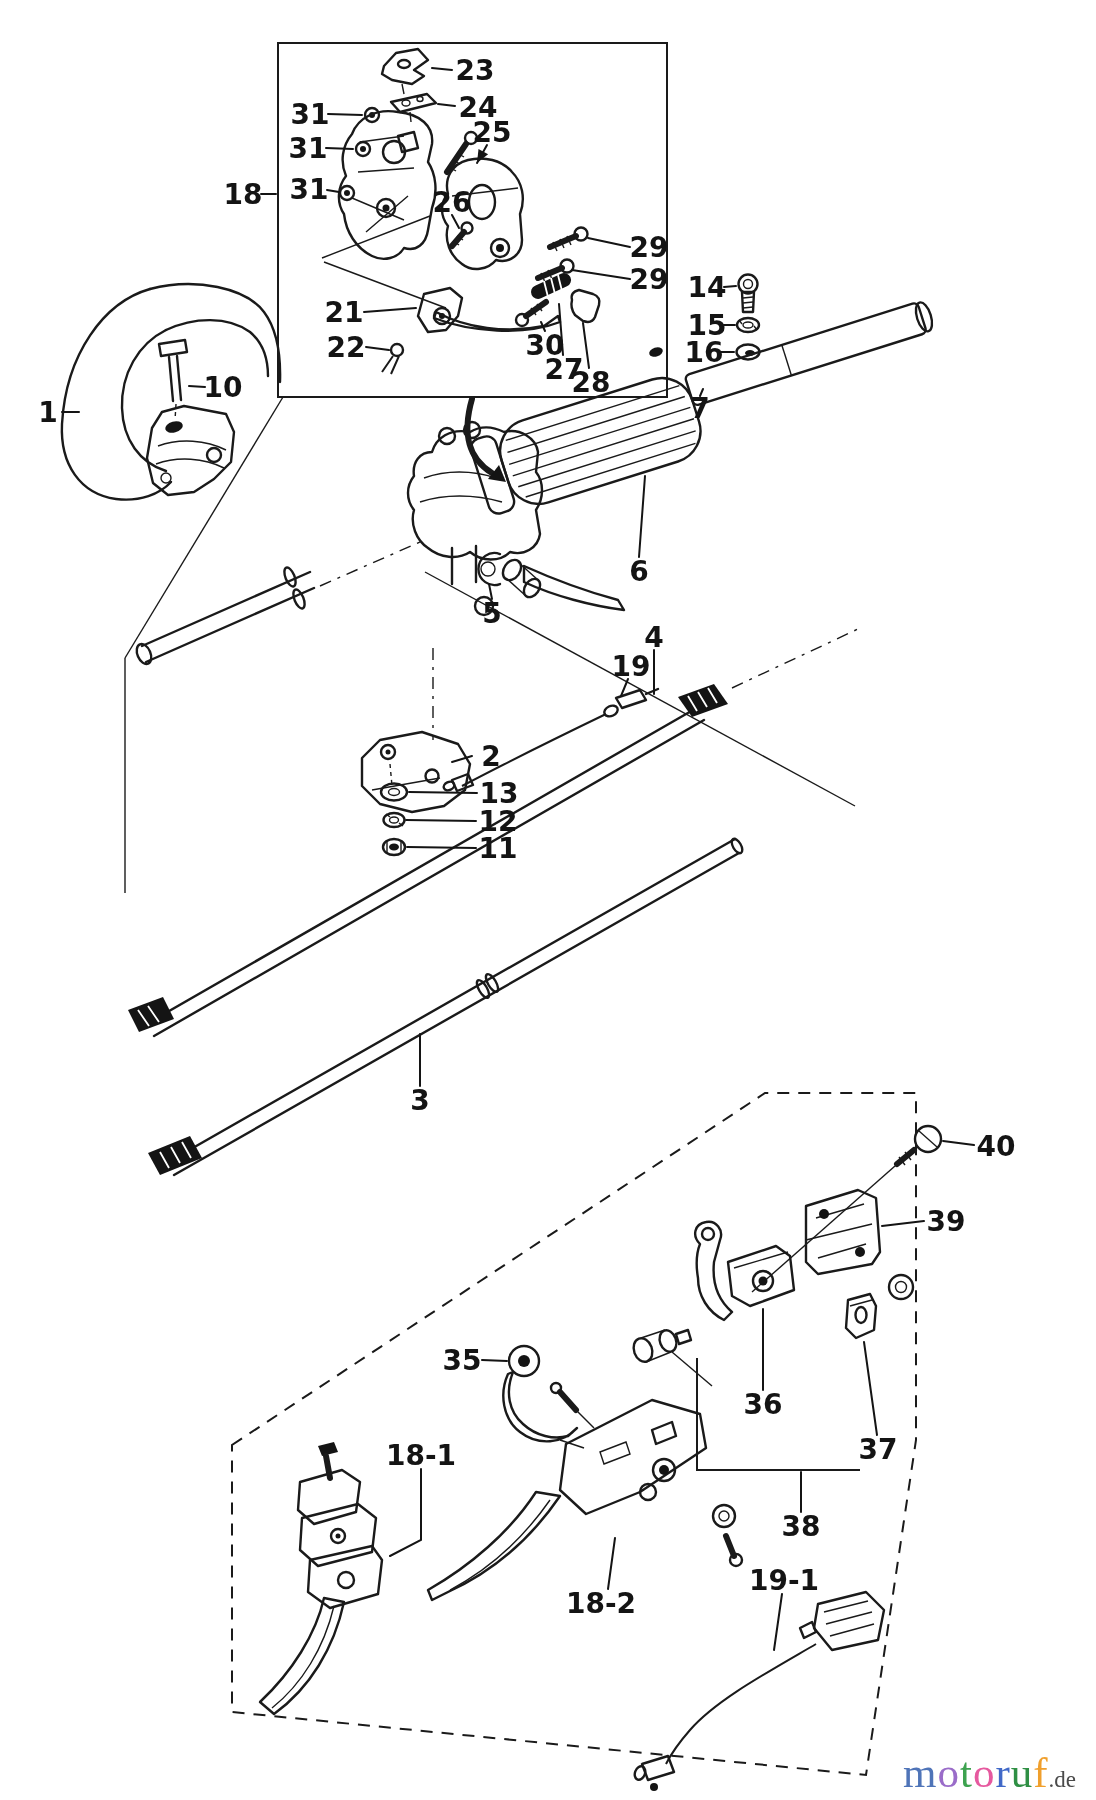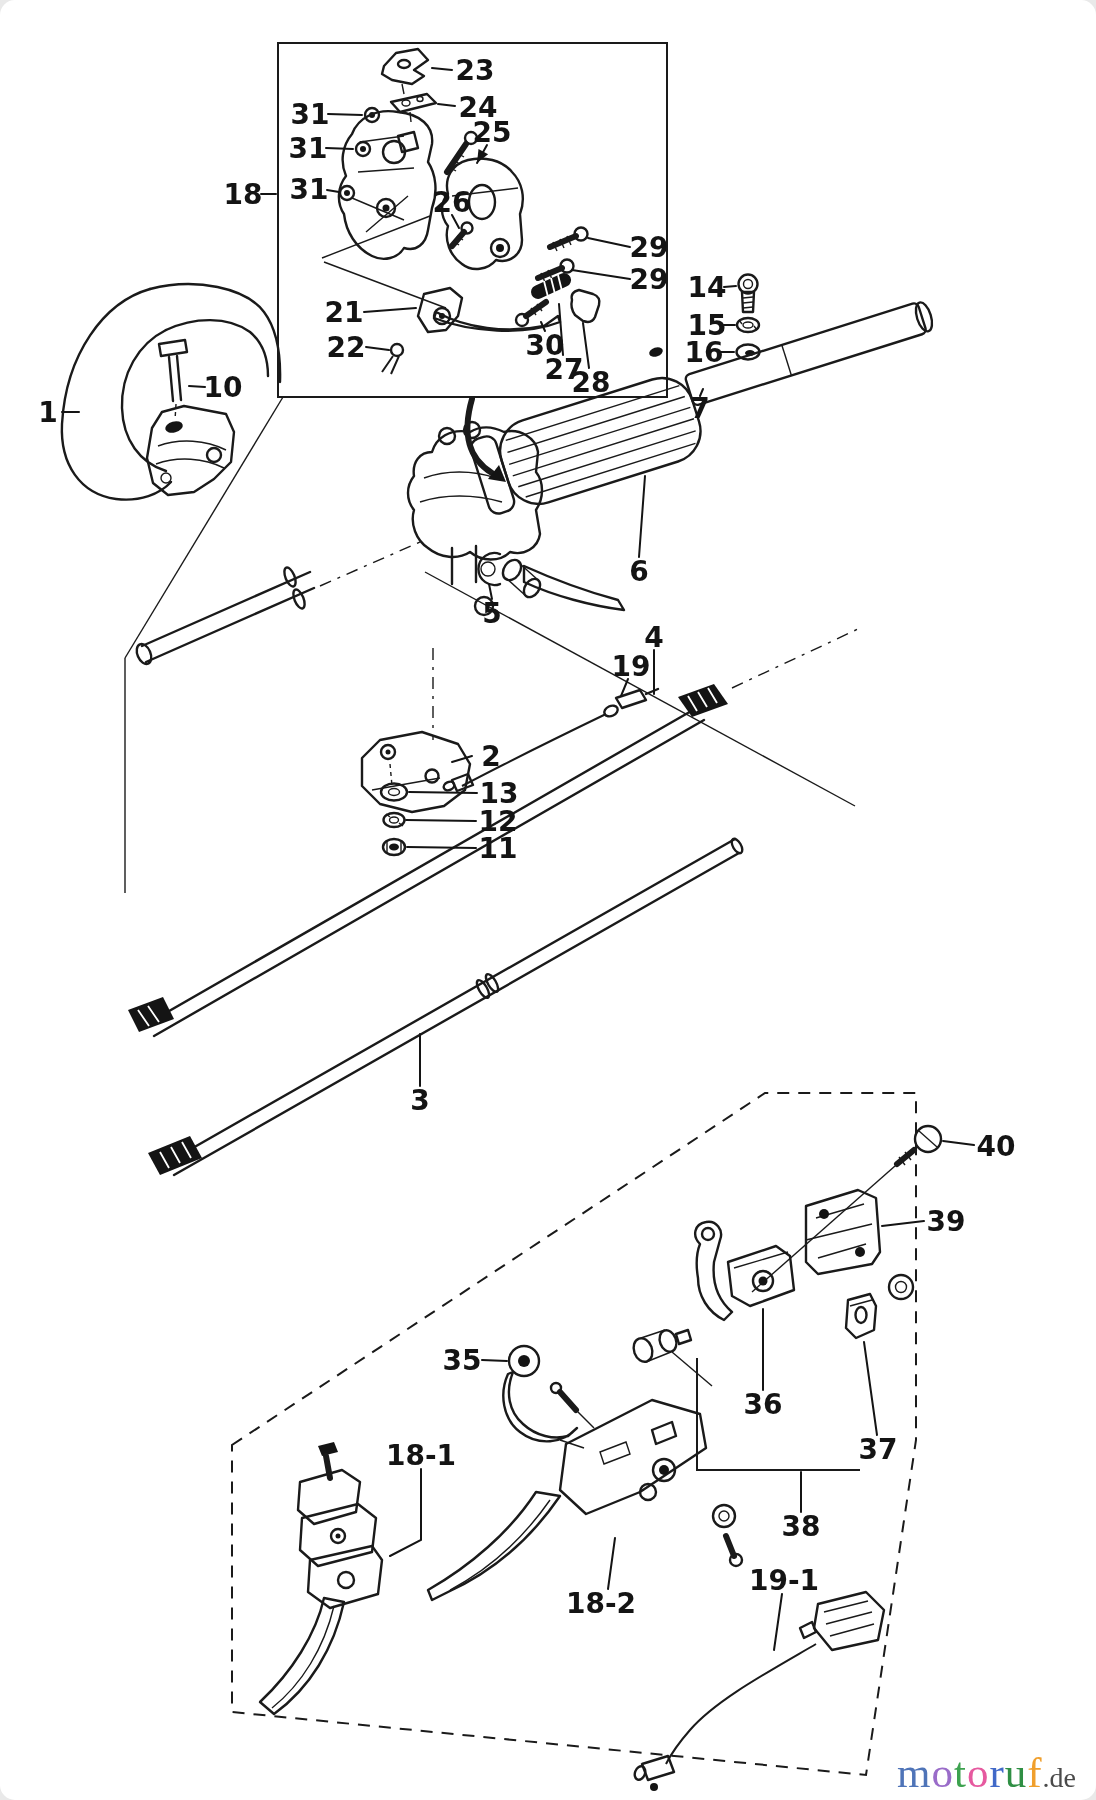--- a/index.html
+++ b/index.html
@@ -1,34 +1,34 @@
 <!DOCTYPE html>
 <html><head>
 <meta charset="utf-8">
 <style>
   html,body{margin:0;padding:0;background:#e9e9e9;}
   #stage{position:relative;width:1096px;height:1800px;background:#ffffff;margin:0 auto;
-         font-family:"DejaVu Sans",sans-serif;overflow:hidden;border-radius:15px;}
+         font-family:"DejaVu Sans",sans-serif;overflow:hidden;}
   svg{position:absolute;left:0;top:0;}
   
   .ln{stroke:#1a1a1a;stroke-width:2.4;fill:none;stroke-linecap:round;stroke-linejoin:round;}
   .thin{stroke:#1a1a1a;stroke-width:1.4;fill:none;}
   .med{stroke:#1a1a1a;stroke-width:2;fill:none;}
   .thick{stroke:#1a1a1a;stroke-width:6;fill:none;stroke-linecap:round;}
   .blk{fill:#141414;stroke:none;}
   .wht{stroke:#ffffff;stroke-width:1.8;fill:none;}
   .dash{stroke-dasharray:12 7 3 7;}
   .boxdash{stroke-dasharray:12 9;}
   .callout{font:bold 28px "DejaVu Sans",sans-serif;fill:#141414;text-anchor:middle;dominant-baseline:central;}
   .leader{stroke:#141414;stroke-width:2;fill:none;stroke-linecap:round;}
   .arrowhead{fill:#141414;stroke:none;}
   
   #watermark{position:absolute;right:20px;bottom:6px;font-family:"Liberation Serif",serif;
              font-size:43px;line-height:1;letter-spacing:1px;user-select:none;white-space:nowrap;}
-  #watermark .suffix{font-size:28px;letter-spacing:0;}
+  #watermark .suffix{font-size:23px;letter-spacing:0;}
 </style>
 </head>
 <body>
 
 <div id="stage">
 <svg id="diagram" width="1096" height="1800" viewBox="0 0 1096 1800">
 
   <g>
     <rect class="med" x="278" y="43" width="389" height="354"></rect>
 

